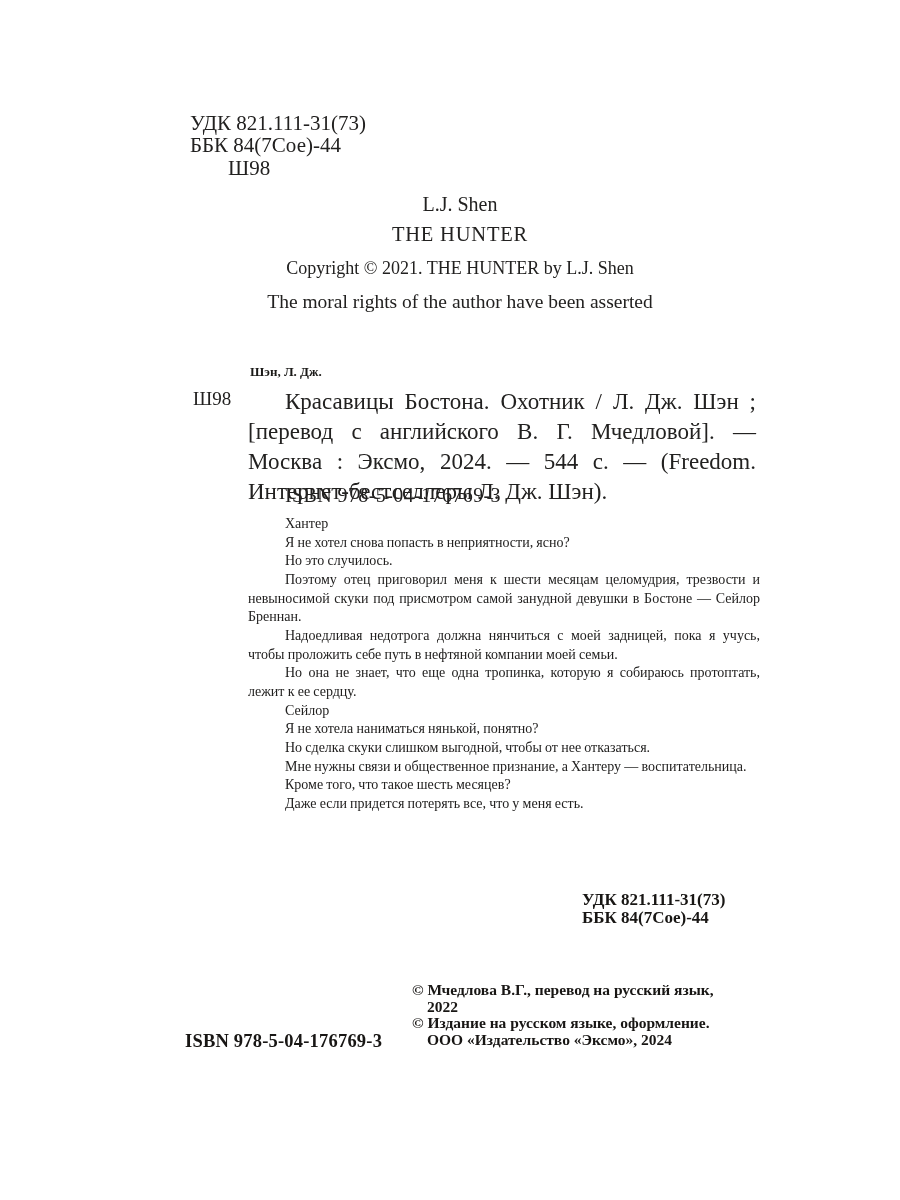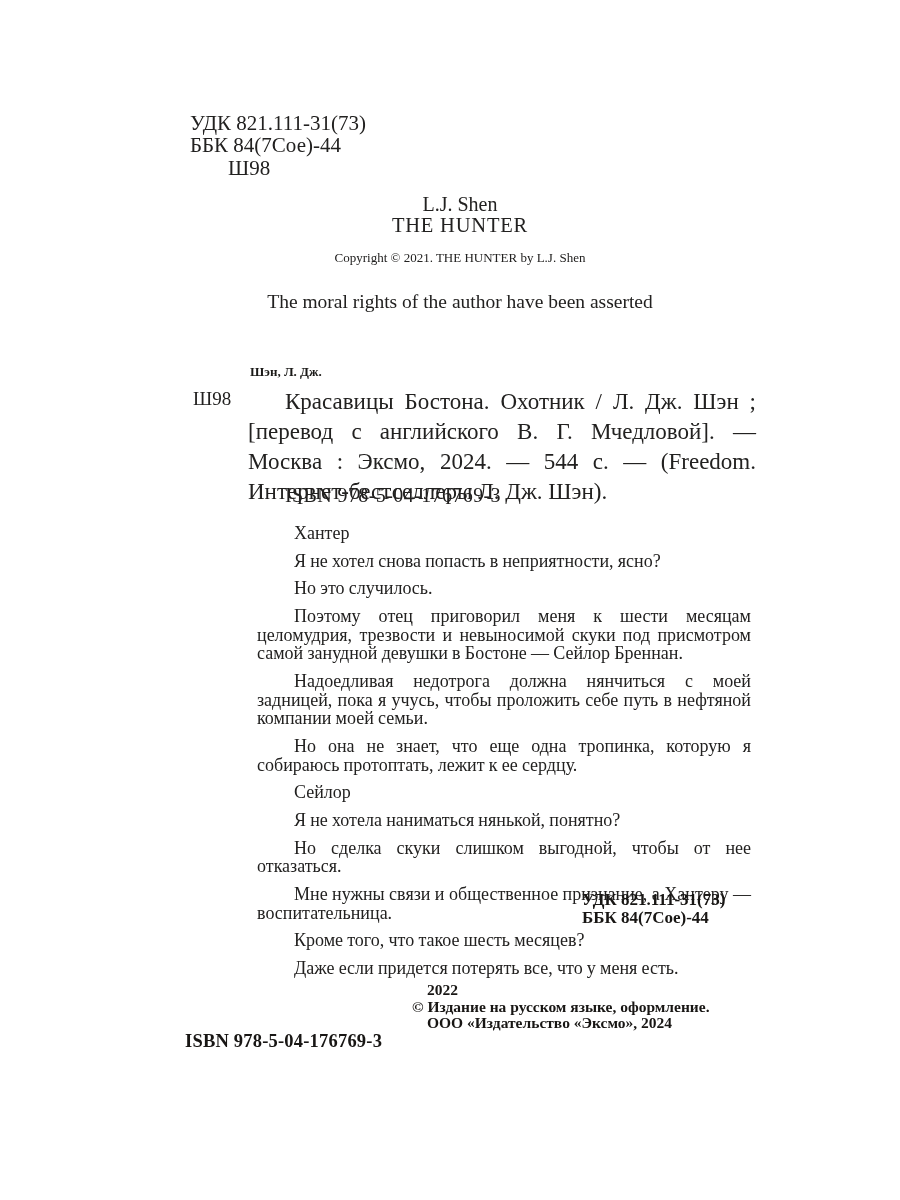--- a/index.html
+++ b/index.html
@@ -31,22 +31,22 @@
   
   .title-block {
     position: absolute;
     left: 160px;
     top: 0;
     width: 600px;
     text-align: center;
   }
   .tb-line { position: absolute; left: 0; width: 100%; white-space: nowrap; text-align: center; }
   .author-name   { top: 193px; font-size: 20px; }
-  .book-title    { top: 214px; font-size: 20.5px; letter-spacing: 0.8px; }
-  .copyright-line{ top: 250px; font-size: 13px; }
+  .book-title    { top: 223px; font-size: 20.5px; letter-spacing: 0.8px; }
+  .copyright-line{ top: 258px; font-size: 18px; }
   .moral-line    { top: 291px; font-size: 19.5px; }
 
   
   .card-author {
     position: absolute;
     left: 250px;
     top: 364px;
     font-size: 13px;
     font-weight: bold;
     color: #1b1a18;
@@ -79,22 +79,22 @@
   }
 
   
   .annotation {
     position: absolute;
     left: 248px;
     top: 515px;
     width: 512px;
   }
   .ann-p {
-    margin: 9px;
-    font-size: 18px;
+    margin: 0;
+    font-size: 14px;
     line-height: 18.65px;
     text-align: justify;
     text-indent: 37px;
     word-spacing: -0.3px;
   }
 
   
   .bottom-codes {
     position: absolute;
     left: 582px;
@@ -167,19 +167,20 @@
       <p class="ann-p">Кроме того, что такое шесть месяцев?</p>
       <p class="ann-p">Даже если придется потерять все, что у меня есть.</p>
     </div>
 
   <div class="bottom-codes">
     <div>УДК 821.111-31(73)</div>
     <div>ББК 84(7Сое)-44</div>
   </div>
 
   <div class="imprint-copyrights">
+      <div class="imp-line">© Мчедлова В.Г., перевод на русский язык,</div>
       <div class="imp-line cont">2022</div>
       <div class="imp-line">© Издание на русском языке, оформление.</div>
       <div class="imp-line cont">ООО «Издательство «Эксмо», 2024</div>
     </div>
   <div class="imprint-isbn">ISBN 978-5-04-176769-3</div>
 
 </div>
 
 </body></html>

